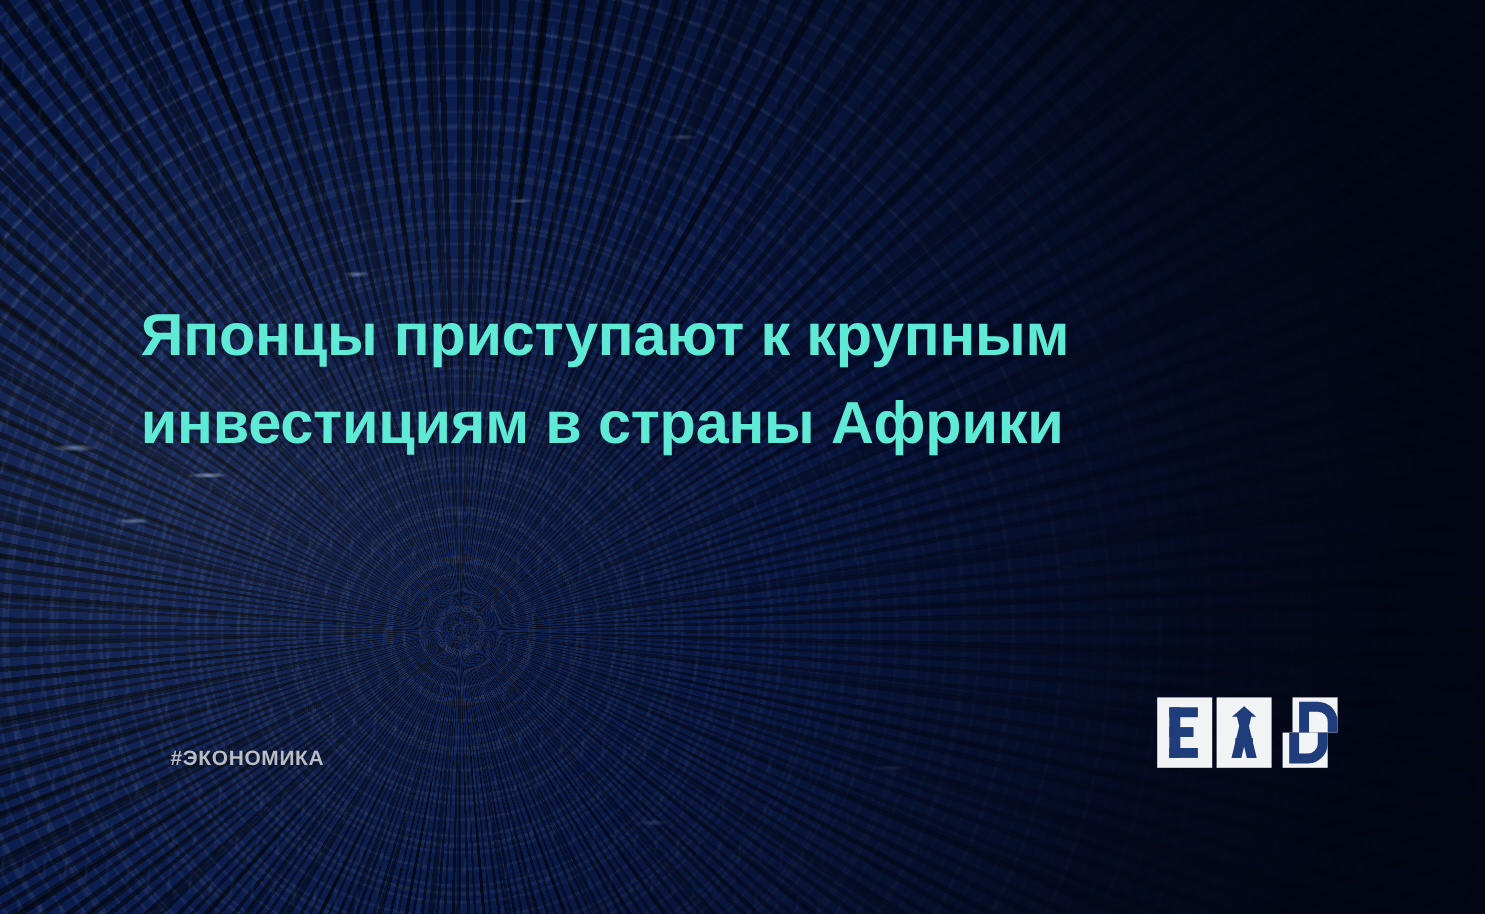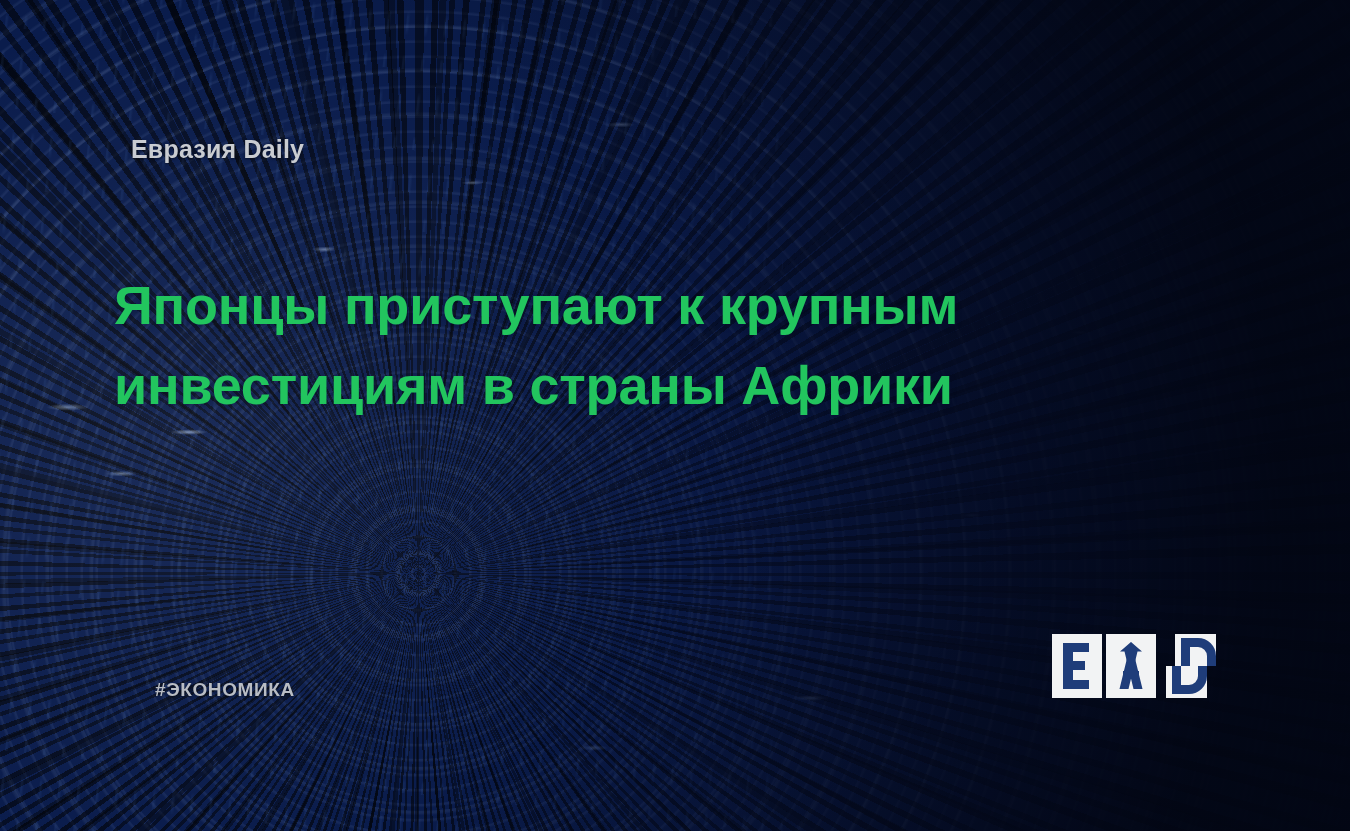--- a/index.html
+++ b/index.html
@@ -133,27 +133,27 @@
     font-size:25px;
     font-weight:700;
     letter-spacing:.2px;
     color:#c9ccd1;
     text-shadow:0 1px 3px rgba(0,0,0,.45);
     white-space:nowrap;
   }
 
   #headline{
     position:absolute;
-    left:114px; top:265px;
+    left:128px; top:265px;
     width:900px;
     margin:0;
     font-size:54px;
     line-height:80px;
     font-weight:700;
-    color:#22c55e;
+    color:#5eead4;
     letter-spacing:-0.2px;
     text-shadow:0 2px 6px rgba(0,10,40,.40);
   }
 
   #hashtag{
     position:absolute;
     left:131px; top:679px;
     font-size:19px;
     font-weight:700;
     letter-spacing:.6px;
@@ -179,21 +179,20 @@
   <div class="bg-base layer"></div>
   <div class="bg-rings layer"></div>
   <div class="bg-rings2 layer"></div>
   <div class="bg-dash layer"></div>
   <div class="bg-dash2 layer"></div>
   <div class="bg-streaks-right layer"></div>
   <div class="bg-sparks layer"></div>
   <div class="bg-dark-right layer"></div>
   <div class="bg-vignette layer"></div>
 
-  <div id="brand">Евразия Daily</div>
 
   <h1 id="headline">Японцы приступают к крупным инвестициям в страны Африки</h1>
 
   <div id="hashtag">#ЭКОНОМИКА</div>
 
   <div id="logo">
     <svg viewBox="0 0 186 100" xmlns="http://www.w3.org/2000/svg" aria-hidden="true">
 
       <rect x="6" y="18" width="50" height="64" fill="#f2f3f4"></rect>
 

